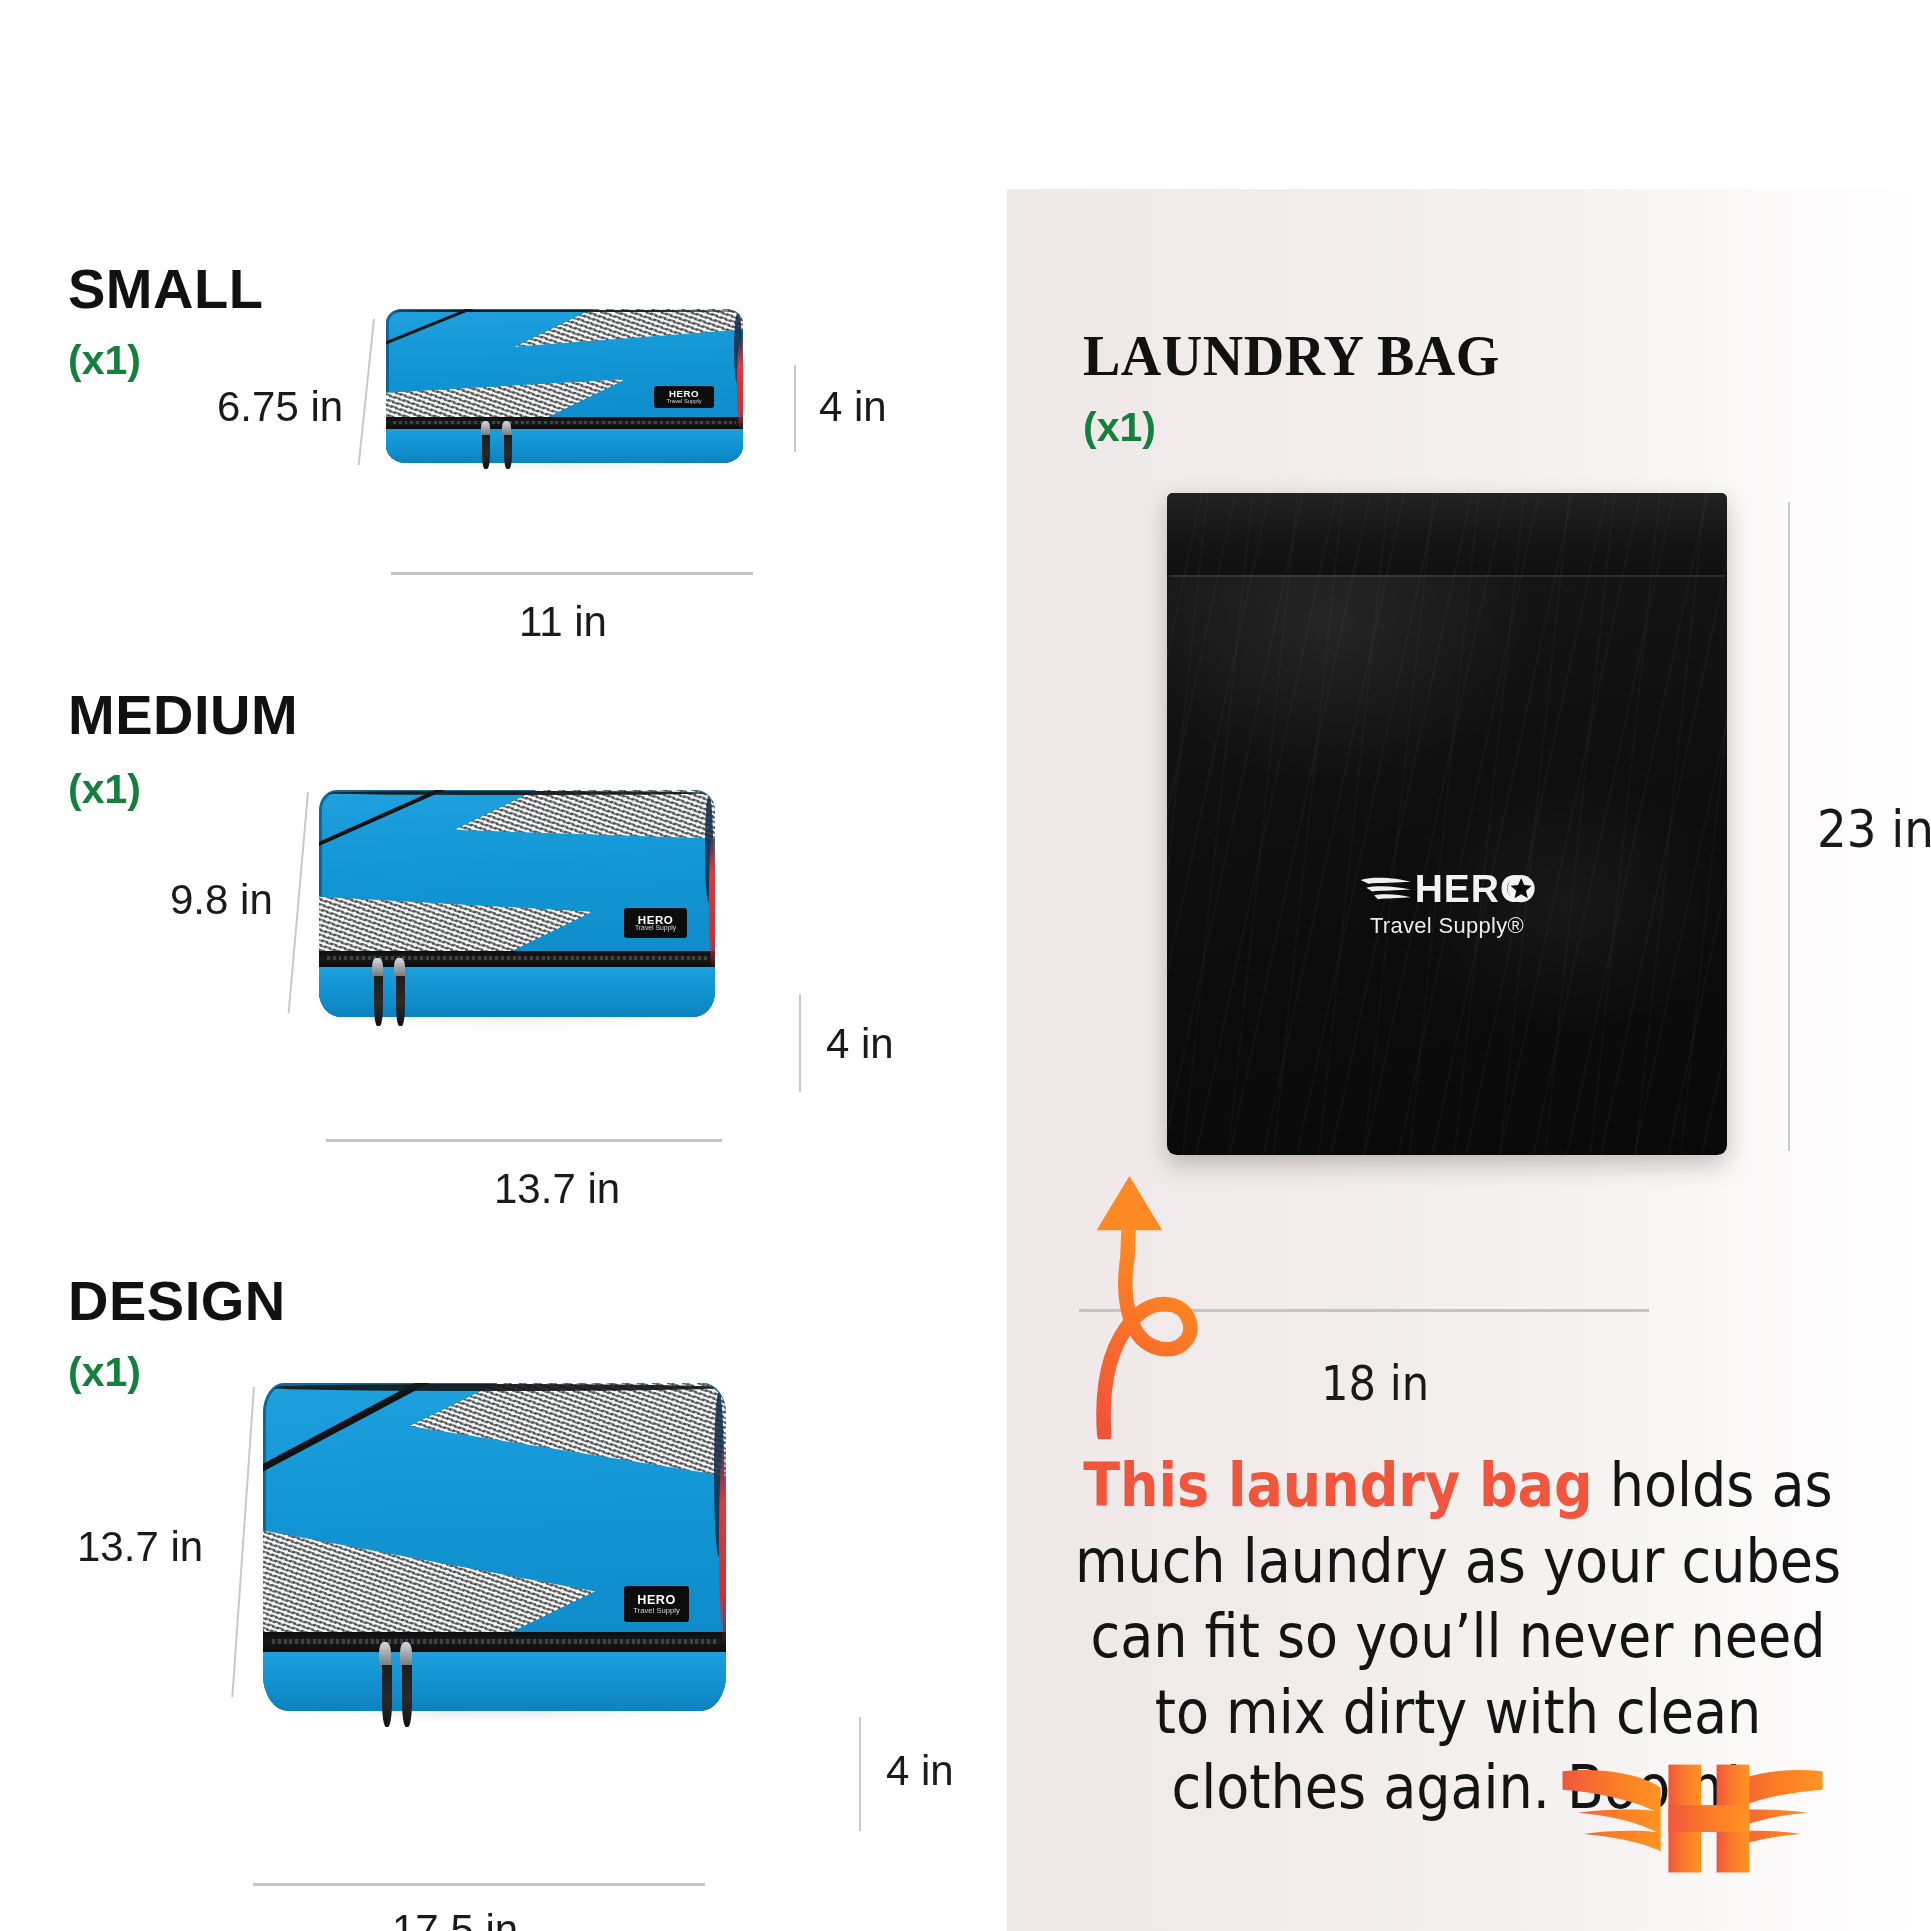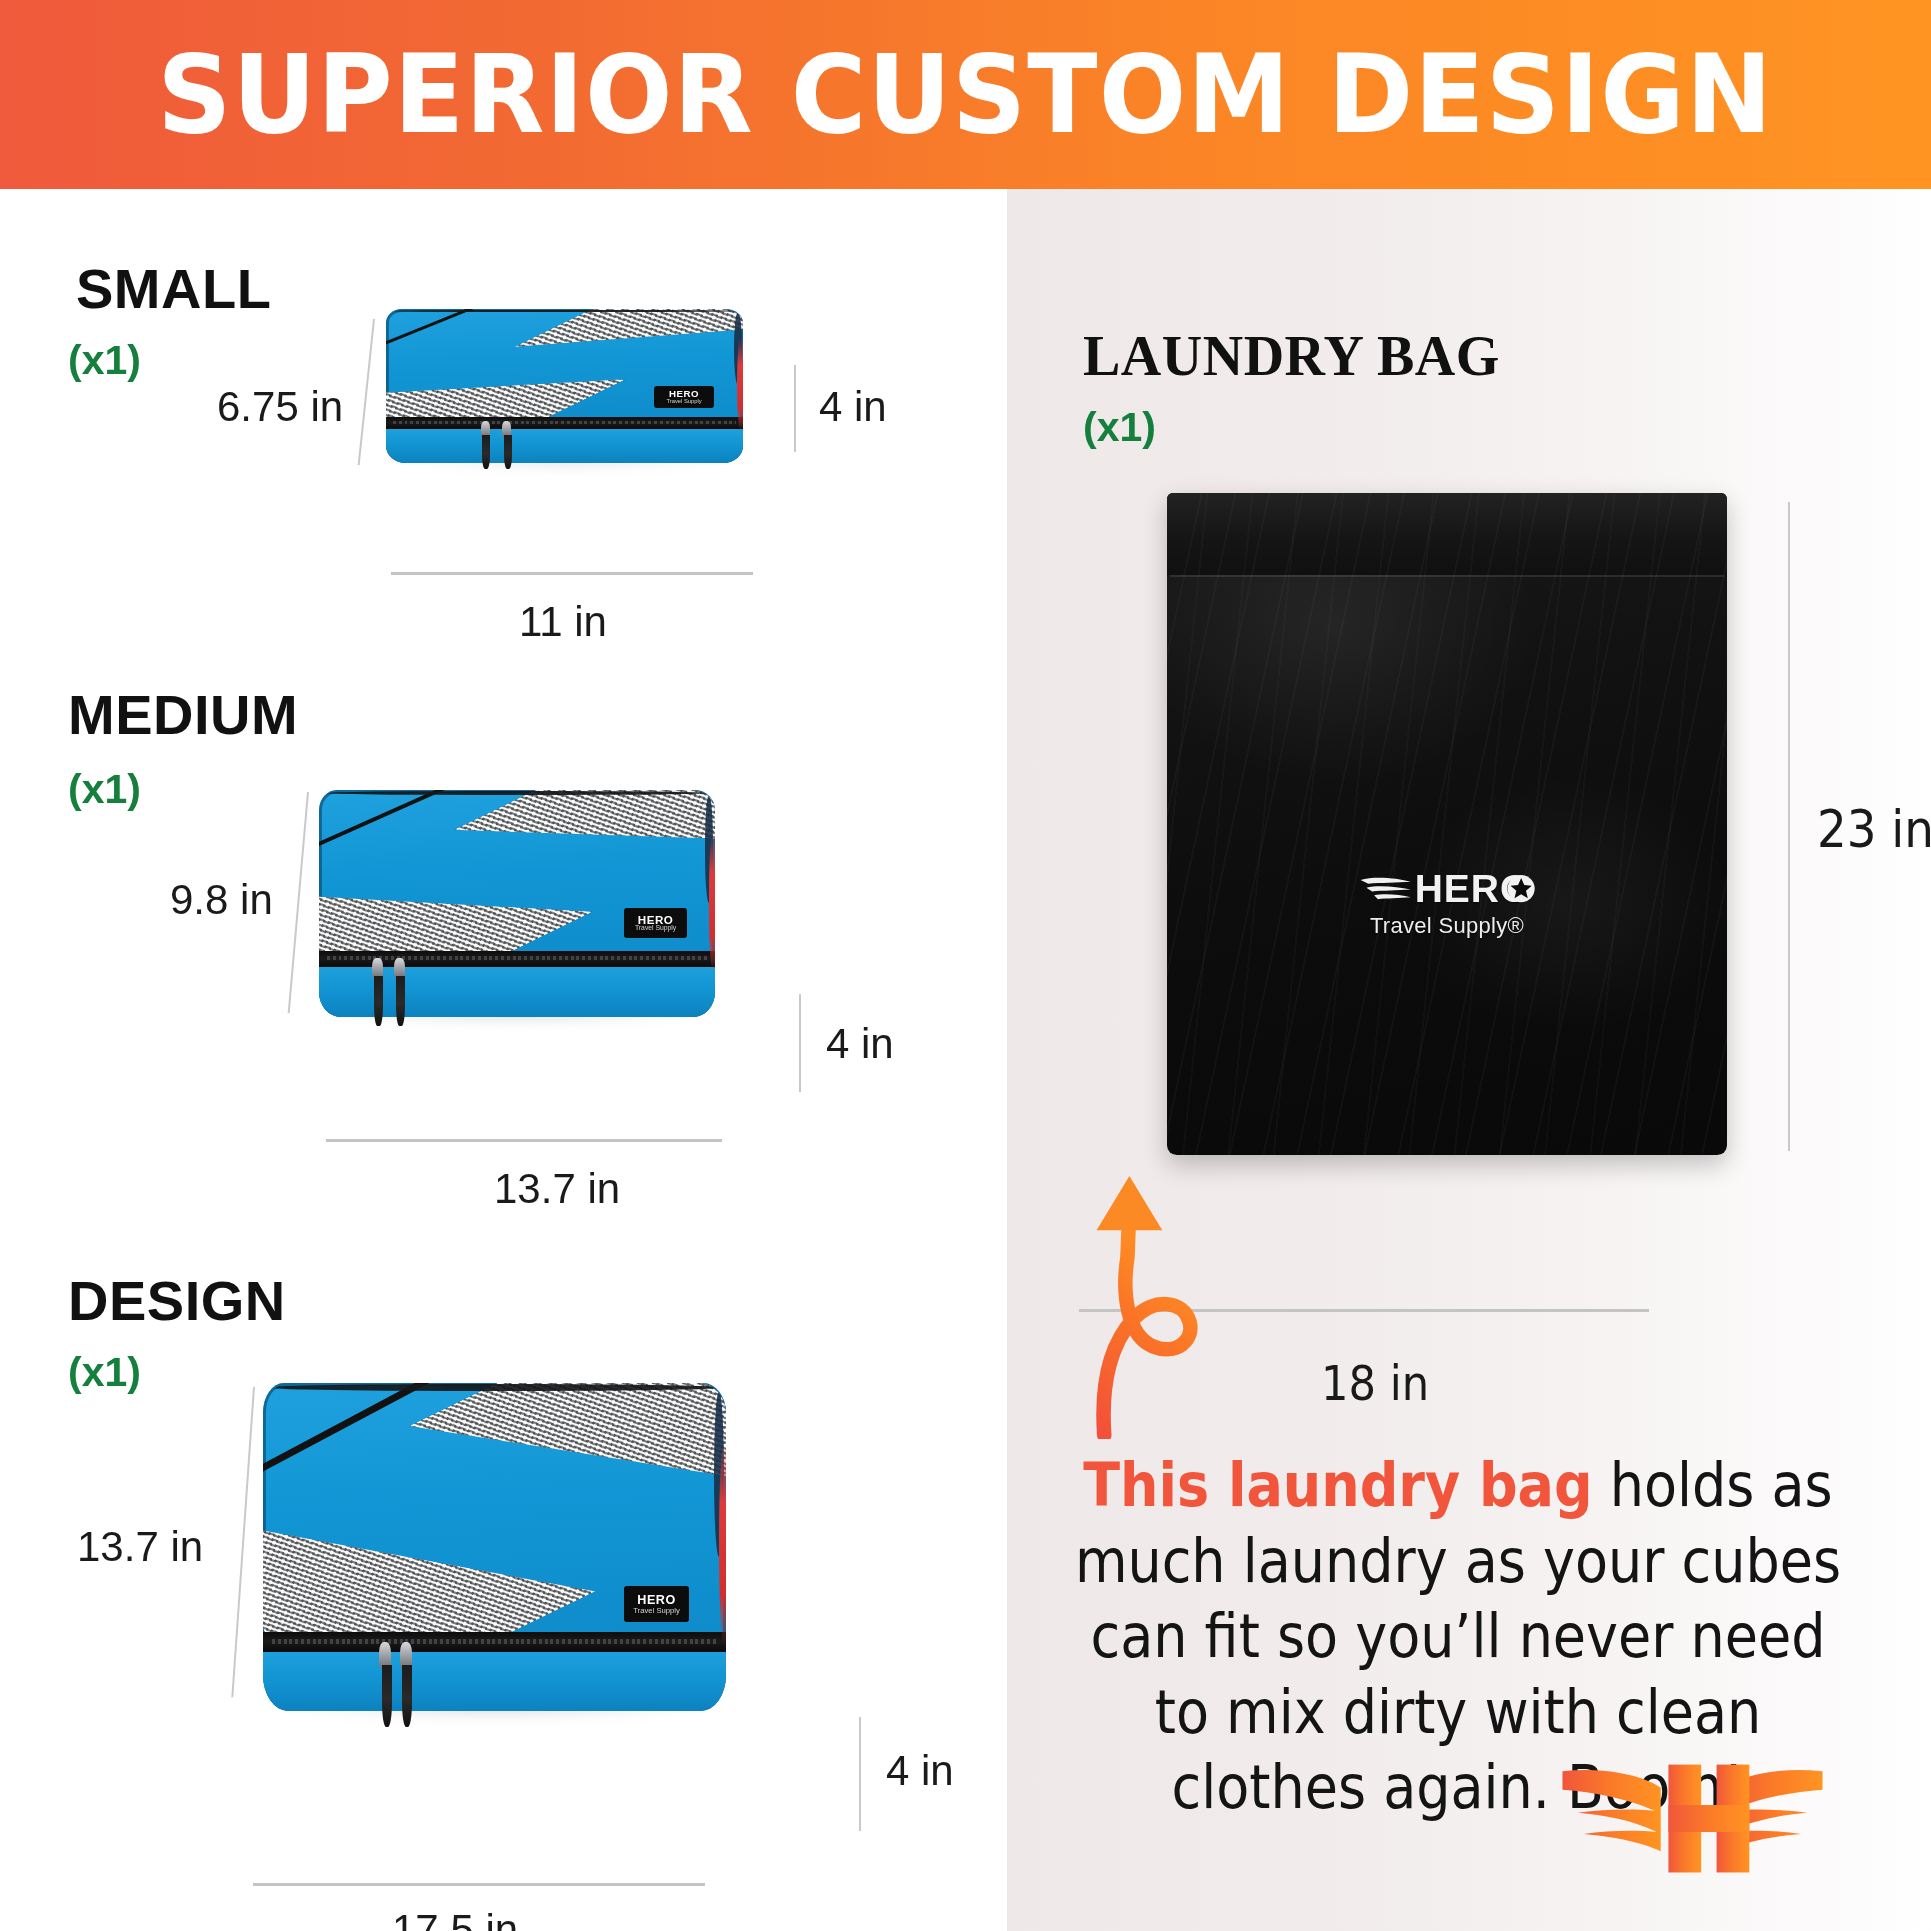--- a/index.html
+++ b/index.html
@@ -211,27 +211,24 @@
   .blurb .hl{color:#F1563C;font-weight:bold;}
 
   
   .footer-logo{position:absolute;left:1533px;top:1728px;width:319px;height:183px;}
 </style>
 </head>
 <body>
 
 <div id="root">
 
-  <div class="header">
-    <div class="header-title">SUPERIOR CUSTOM DESIGN</div>
-  </div>
 
   <div class="right-panel-bg"></div>
 
-  <div class="sec-title" style="left:68px;top:261px;margin-left:8px;">SMALL</div>
+  <div class="sec-title" style="left:68px;top:261px;">SMALL</div>
   <div class="sec-count" style="left:68px;top:340px;">(x1)</div>
 
   <div class="guide-slant" style="left:373px;top:319px;height:147px;transform:rotate(6deg);"></div>
   <div class="dim" style="left:217px;top:386px;">6.75 in</div>
 
   <div class="cube" style="left:386px;top:309px;width:357px;height:154px;">
     <div class="cube-shadow"></div>
     <div class="cube-body">
       <div class="lid">
         <div class="mesh mesh-tr"></div>

